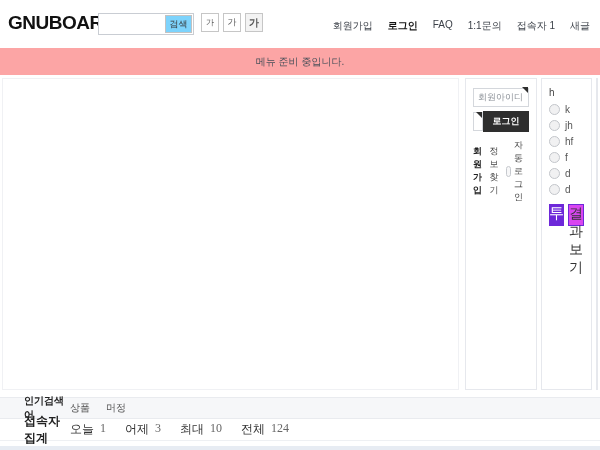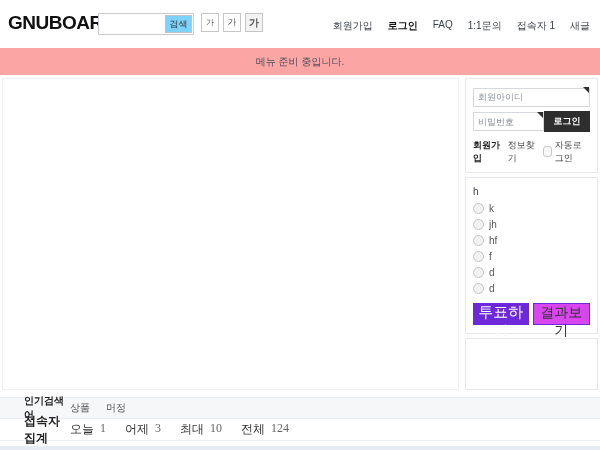--- a/index.html
+++ b/index.html
@@ -29,21 +29,21 @@
   .hdr-menu .itm { cursor:pointer; }
   .hdr-menu .itm.bold { font-weight:bold; color:#111; }
 
   
   .notice-bar { height:27px; background:#fca5a5; text-align:center; line-height:27px;
     font-size:10px; color:#4a505a; }
 
   
   .main { display:flex; gap:6px; margin:3px 2px 0 2px; height:312px; }
   .content { flex:1; background:#fff; border:1px solid #f0f1f4; }
-  .sidebar { width:133px; display:flex; flex-direction:column; gap:4px; }
+  .sidebar { width:133px; display:flex; gap:4px; }
   .sbox { background:#fff; border:1px solid #e6e8ed; }
 
   
   .login-box { padding:7px; }
   .fld { position:relative; width:100%; margin-bottom:4px; }
   .fld input { width:100%; height:19px; border:1px solid #d4d7dc; font-size:9px;
     padding:0 4px; color:#555; outline:none; }
   .fld input::placeholder { color:#8a8f96; }
   .req-marker { position:absolute; right:1px; top:1px; width:0; height:0;
     border-top:6px solid #2e2e2e; border-left:6px solid transparent; }

